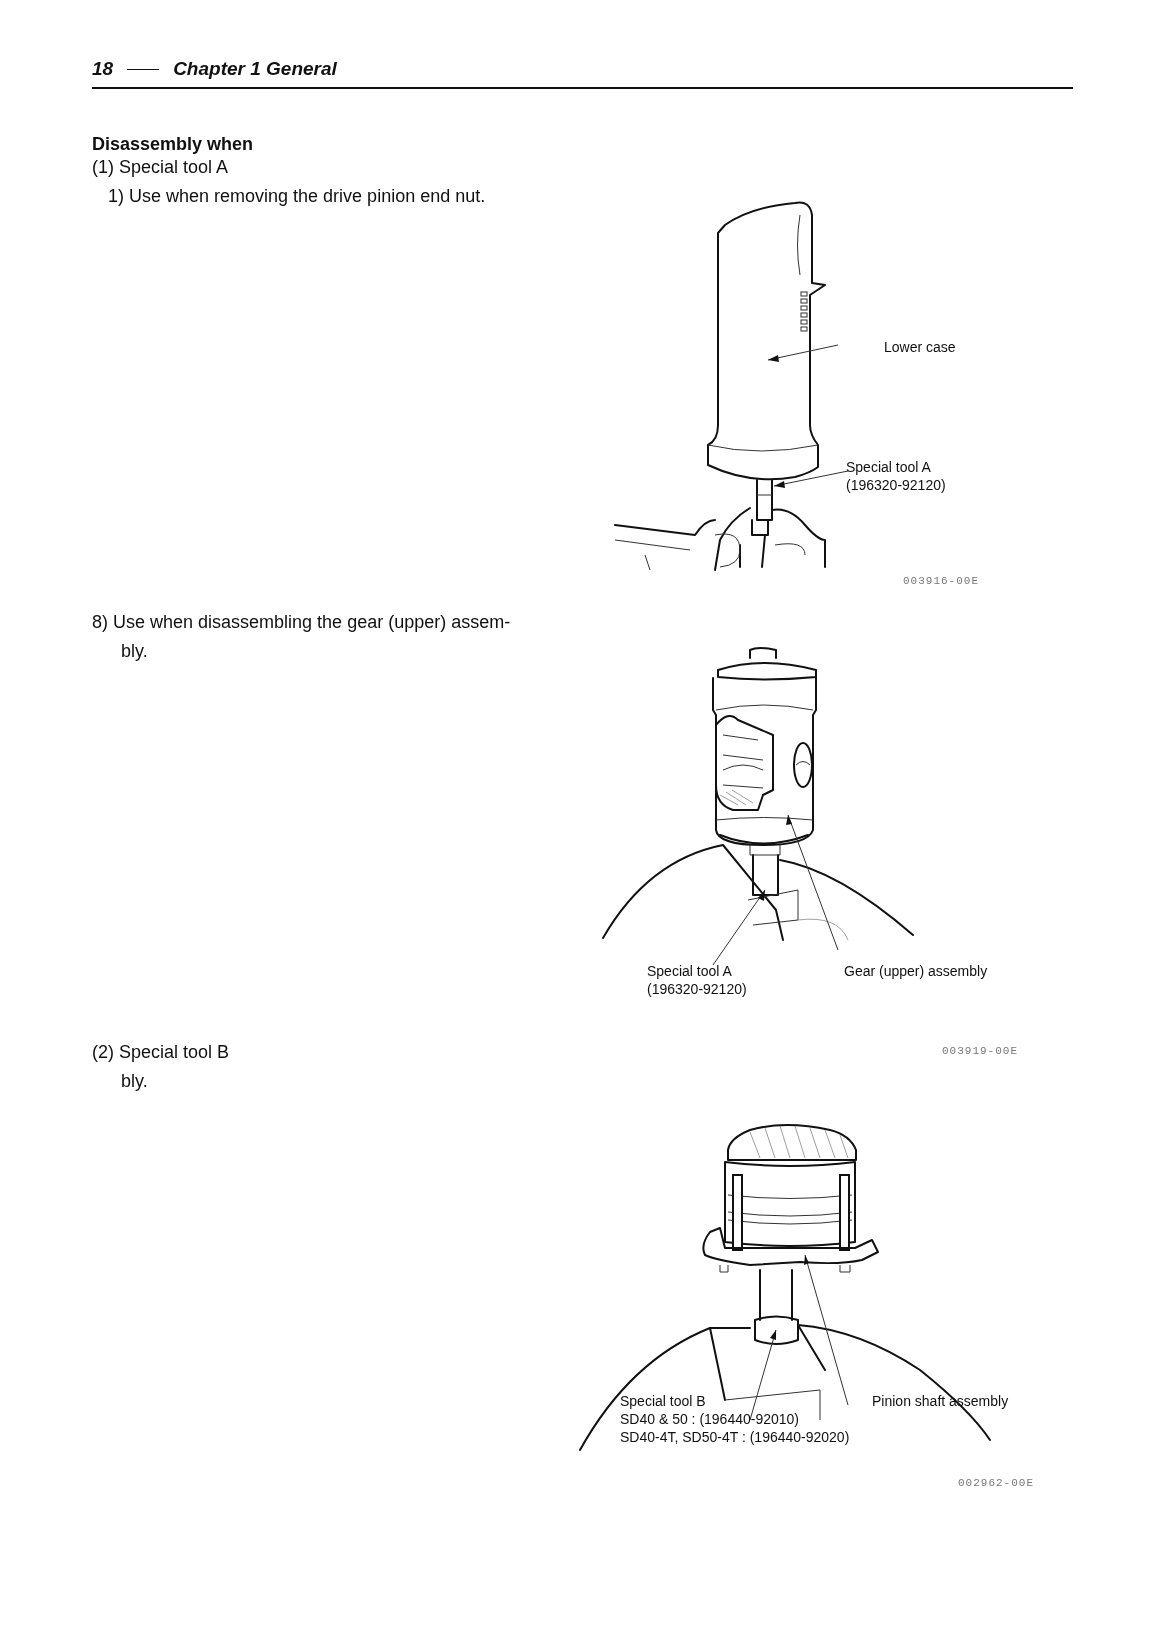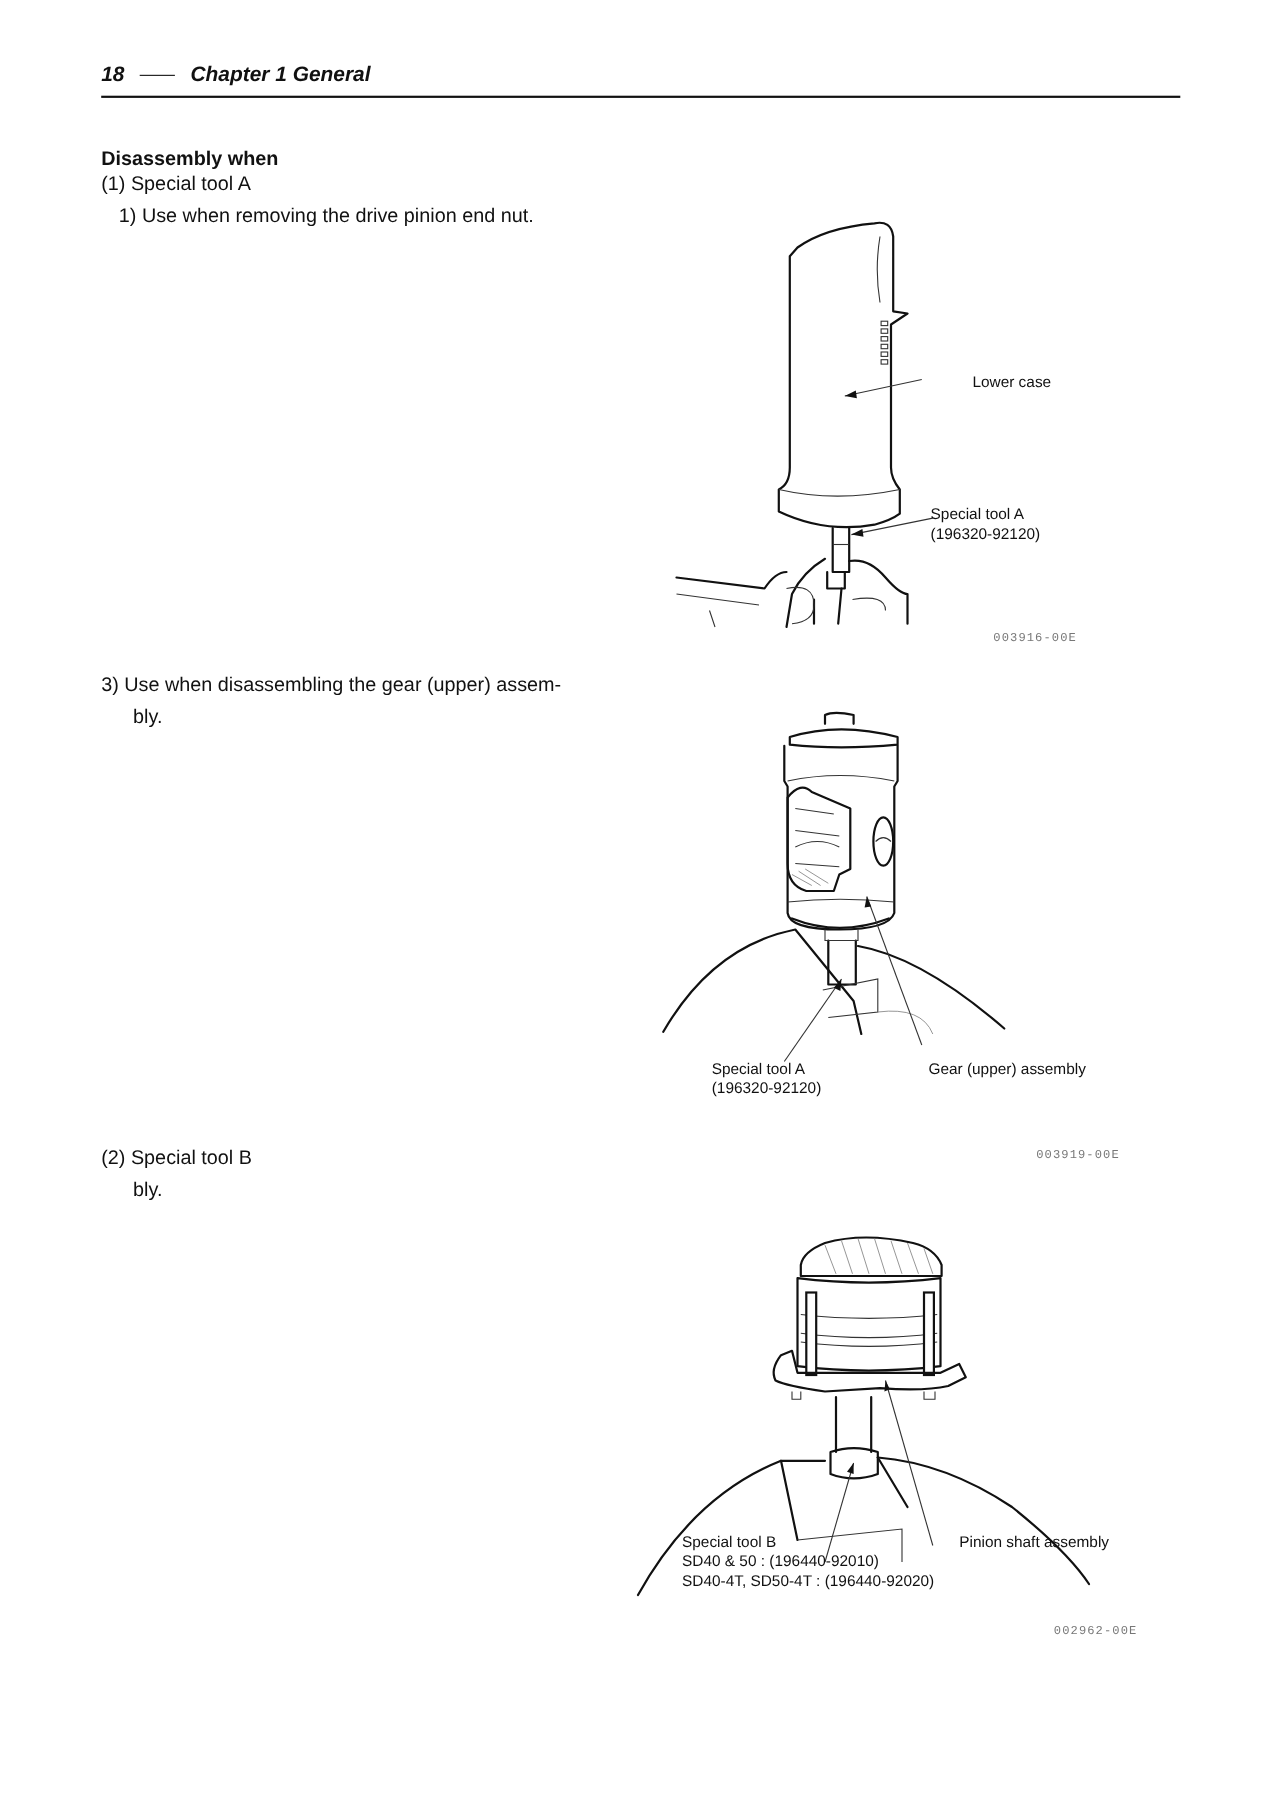--- a/index.html
+++ b/index.html
@@ -26,21 +26,21 @@
   <span>18</span><span class="dash"></span><span>Chapter 1  General</span>
 </div>
 <div class="abs rule"></div>
 
 <div class="abs section-title">Disassembly when</div>
 
 <div class="abs body" style="left:92px; top:153px;text-align:center;">(1)  Special tool A</div>
 <div class="abs body" style="left:108px; top:182px;">1)  Use when removing the drive pinion end nut.</div>
 
 <div class="abs body" style="left:92px; top:608px; width:480px;">
-  <div>3)  Use when disassembling the gear (upper) assem-</div>
+  <div>8)  Use when disassembling the gear (upper) assem-</div>
   <div style="padding-left:29px;">bly.</div>
 </div>
 
 <div class="abs body" style="left:92px; top:1038px;">(2)  Special tool B</div>
 <div class="abs body" style="left:92px; top:1067px; width:480px;">
   <div style="padding-left:29px;">bly.</div>
 </div>
 
 <svg style="left:590px; top:195px;" width="300" height="380" viewBox="0 0 300 380">
 

